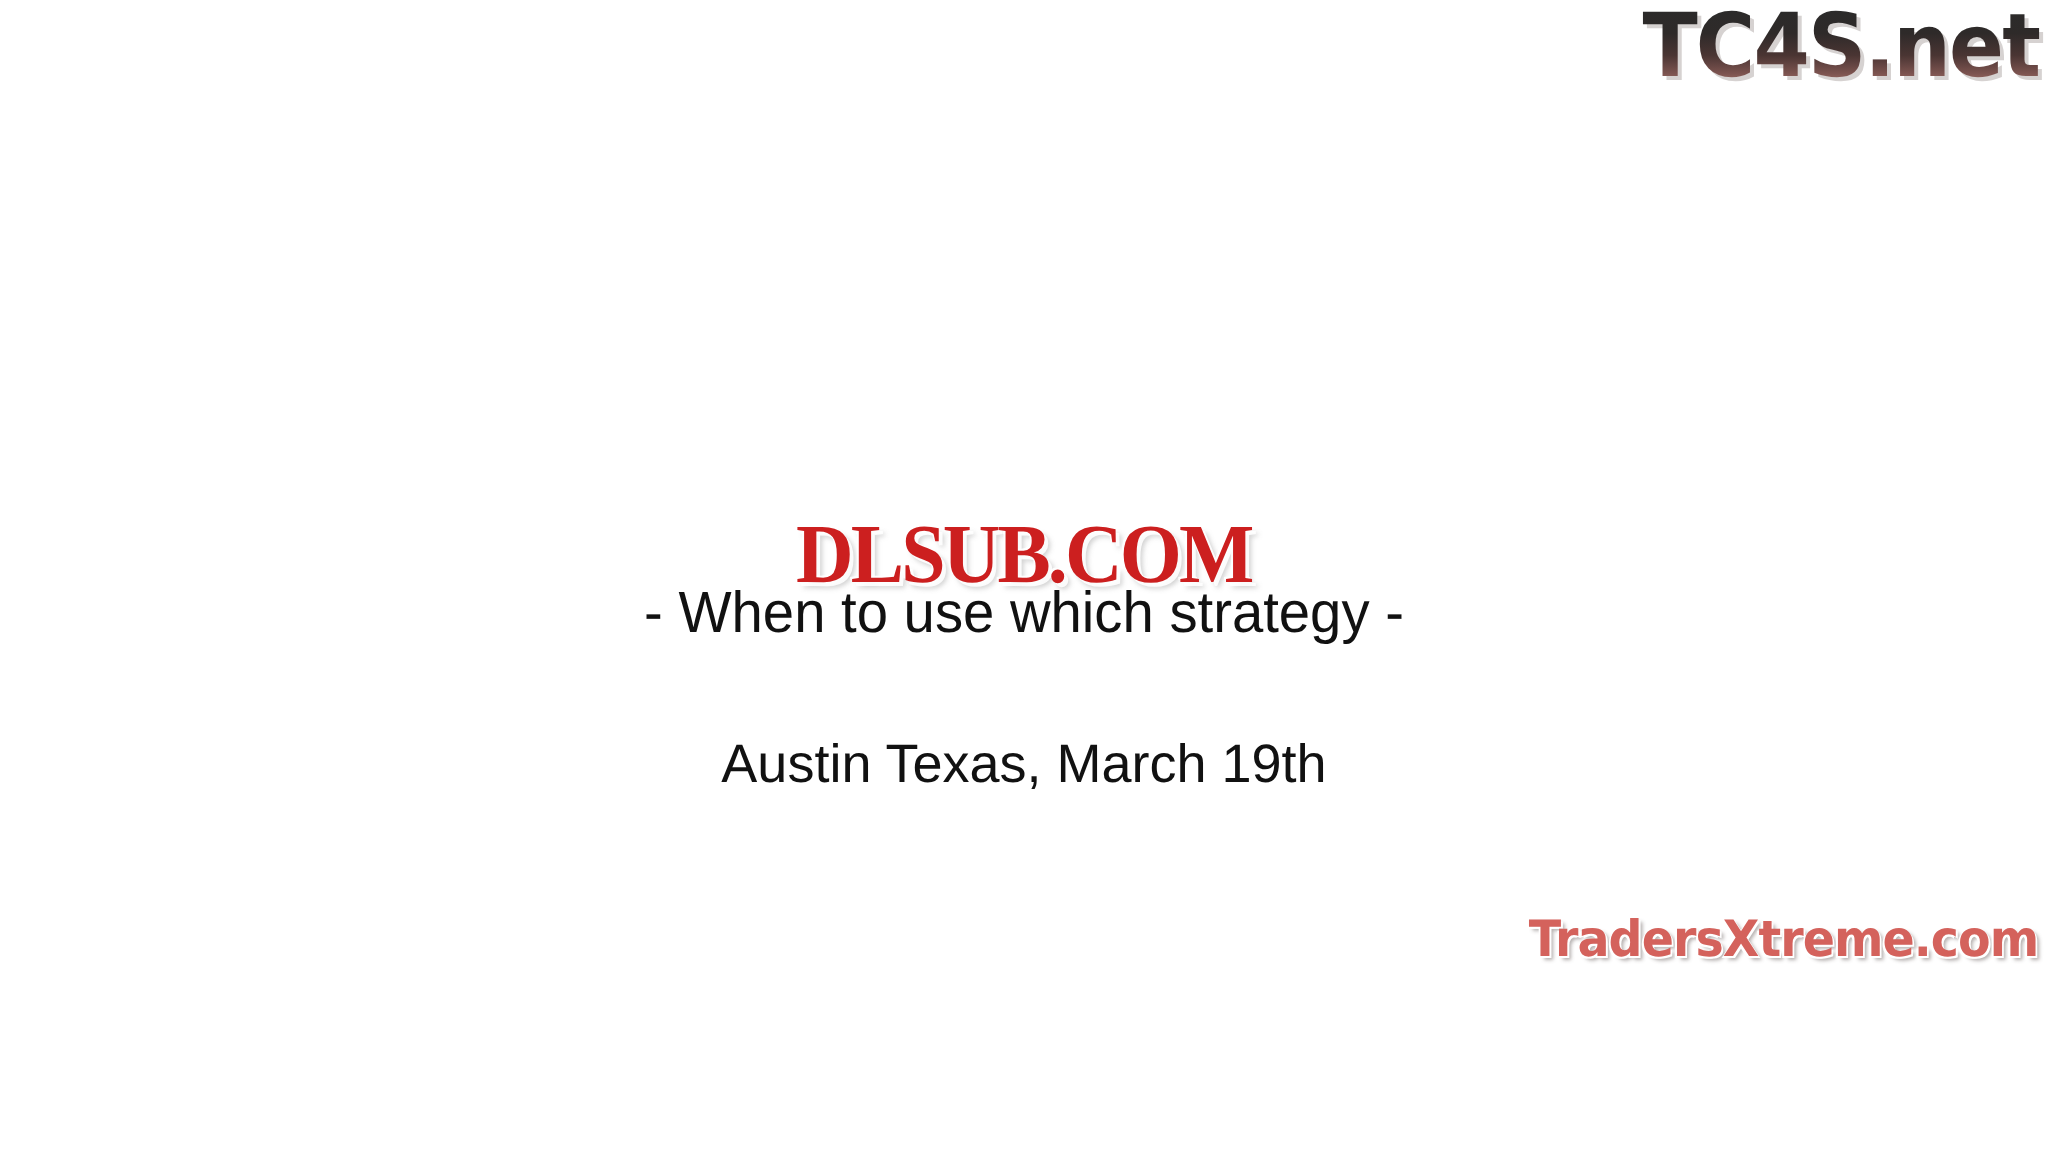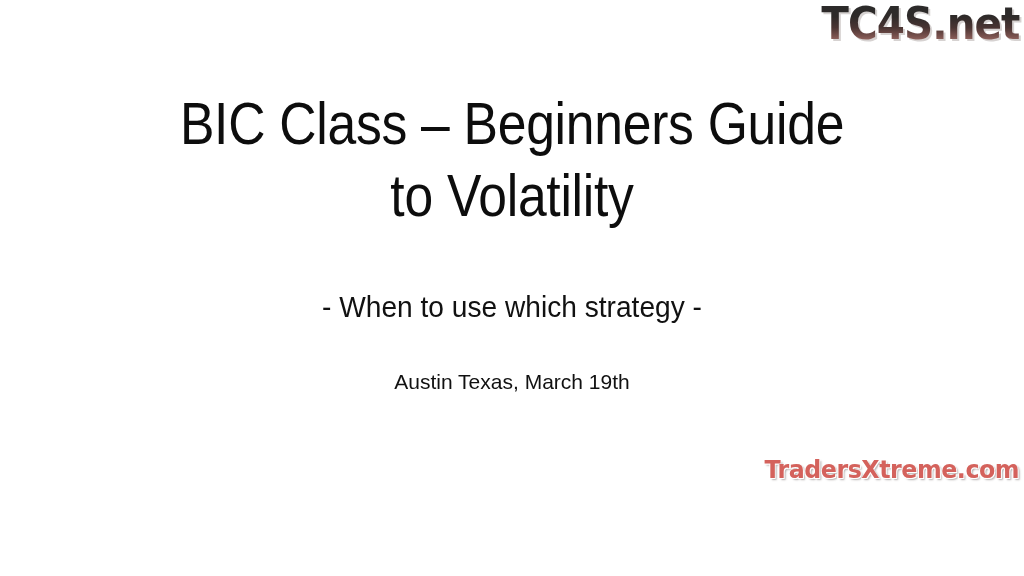--- a/index.html
+++ b/index.html
@@ -97,21 +97,21 @@
 
   
   #event-date {
     position: absolute;
     left: 0;
     top: 369px;
     width: 1024px;
     text-align: center;
     font-family: "Liberation Sans", sans-serif;
     font-weight: 400;
-    font-size: 21px;
+    font-size: 27px;
     line-height: 26px;
     color: #111111;
     white-space: nowrap;
   }
 
   
   #watermark {
     position: absolute;
     left: 0;
     top: 256px;
@@ -160,25 +160,24 @@
   }
 </style>
 </head>
 <body>
 
 <div id="slide">
 
   <div id="site-logo-shadow" aria-hidden="true">TC4S.net</div>
   <div id="site-logo">TC4S.net</div>
 
-  <div id="title-block">
-    <div class="title-line">BIC Class – Beginners Guide</div>
-    <div class="title-line">to Volatility</div>
-  </div>
 
   <div id="subtitle">- When to use which strategy -</div>
 
+  <div id="watermark">
+    <span class="wm-text">DLSUB.COM</span>
+  </div>
 
   <div id="event-date">Austin Texas, March 19th</div>
 
   <div id="brand-footer">TradersXtreme.com</div>
 
 </div>
 
 </body></html>

